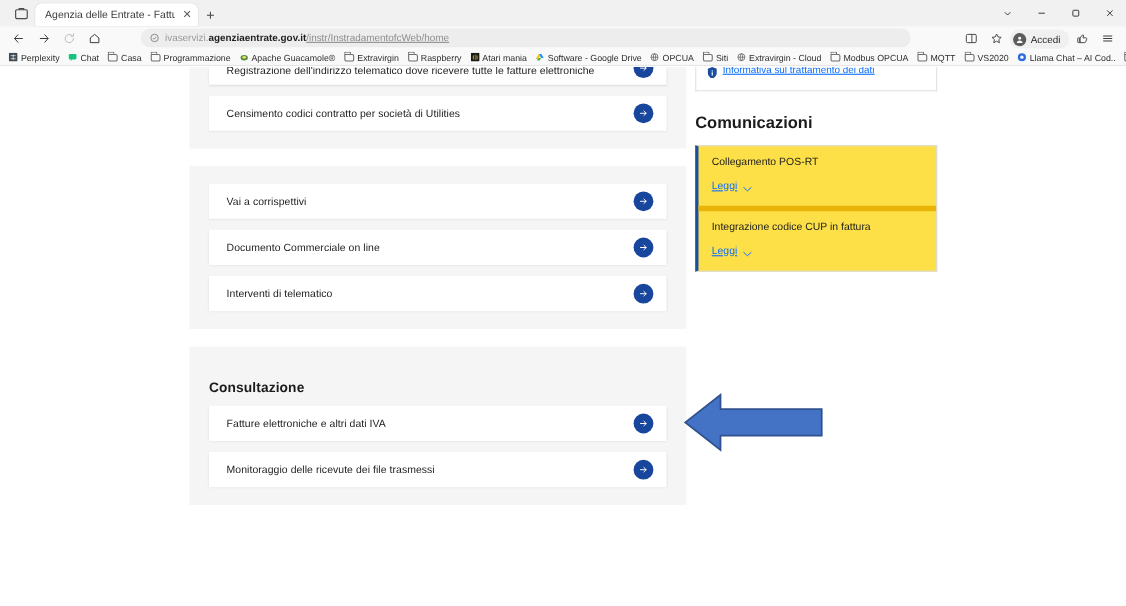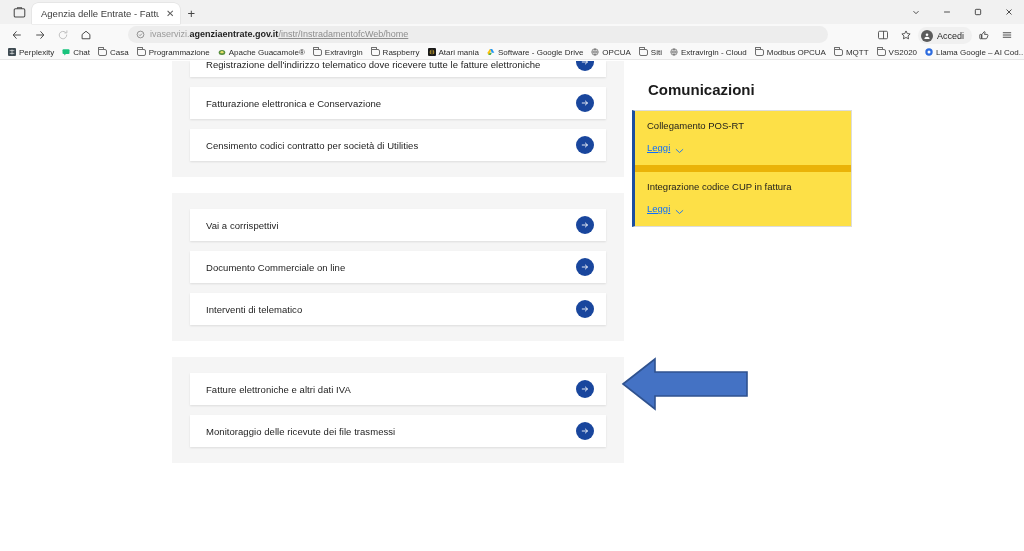--- a/index.html
+++ b/index.html
@@ -149,28 +149,28 @@
     background: #ffffff; border: 1px solid #e2e2e2; border-top: 0;
     height: 22px; display: flex; align-items: flex-start; gap: 5px;
     padding: 0 10px;
   }
   .privacy-ico { width: 9px; height: 11px; flex: none; margin-top: -3px; }
   .privacy-link {
     font-size: 9px; color: #0d6efd; text-decoration: underline; margin-top: -3px;
   }
   .rightcol h2 {
     font-size: 15px; font-weight: 700; color: #1b1b1b;
-    margin: 20px 0 12px 16px;
+    margin: 20px 0 12px 0;
   }
   .comm-list {
     border: 1px solid #dcdcdc; border-left: 3px solid #1b4ea0;
     background: #fde047;
   }
   .comm-item { padding: 9px 12px 10px 12px; }
-  .comm-item + .comm-item { border-top: 7px solid #eab308; }
+  .comm-item + .comm-item { border-top: 5px solid #eab308; }
   .comm-title { font-size: 9.5px; color: #1c1c1c; margin-bottom: 6px; }
   .comm-read {
     display: inline-flex; align-items: center; gap: 5px;
     font-size: 9.5px; color: #0d6efd;
   }
   .comm-read span.t { text-decoration: underline; }
   .chev { width: 9px; height: 6px; display: block; }
 
   
   .annot-arrow {
@@ -372,50 +372,41 @@
       </div>
       <div class="bm">
         <span class="bm-folder"></span>
         <span>VS2020</span>
       </div>
       <div class="bm">
         <span class="bm-ico"><svg viewBox="0 0 16 16">
             <circle cx="8" cy="8" r="7.4" fill="#2d6cdf"></circle>
             <circle cx="8" cy="8" r="3" fill="#ffffff"></circle>
           </svg></span>
-        <span>Llama Google – AI Cod..</span>
+        <span>Llama Chat – AI Cod..</span>
       </div>
       <div class="bm">
         <span class="bm-folder"></span>
       </div>
     </div>
 
   <div class="page">
 
     <div class="content" id="sections-root">
         <div class="section" style="padding-top: 0px;">
           <div class="card clip-top">
             <span class="card-label">Registrazione dell'indirizzo telematico dove ricevere tutte le fatture elettroniche</span>
             <span class="go-btn">
               <svg viewBox="0 0 16 16" fill="none" stroke="#ffffff" stroke-width="1.4" stroke-linecap="round" stroke-linejoin="round">
                 <path d="M3.6 8h8.2"></path>
                 <path d="M8.6 4.8L11.9 8l-3.3 3.2"></path>
               </svg>
             </span>
           </div>
           <div class="card">
-            <span class="card-label">Fatturazione elettronica e Conservazione</span>
-            <span class="go-btn">
-              <svg viewBox="0 0 16 16" fill="none" stroke="#ffffff" stroke-width="1.4" stroke-linecap="round" stroke-linejoin="round">
-                <path d="M3.6 8h8.2"></path>
-                <path d="M8.6 4.8L11.9 8l-3.3 3.2"></path>
-              </svg>
-            </span>
-          </div>
-          <div class="card">
             <span class="card-label">Censimento codici contratto per società di Utilities</span>
             <span class="go-btn">
               <svg viewBox="0 0 16 16" fill="none" stroke="#ffffff" stroke-width="1.4" stroke-linecap="round" stroke-linejoin="round">
                 <path d="M3.6 8h8.2"></path>
                 <path d="M8.6 4.8L11.9 8l-3.3 3.2"></path>
               </svg>
             </span>
           </div>
         </div>
         <div class="section section-top-pad">
@@ -441,20 +432,23 @@
             <span class="card-label">Interventi di telematico</span>
             <span class="go-btn">
               <svg viewBox="0 0 16 16" fill="none" stroke="#ffffff" stroke-width="1.4" stroke-linecap="round" stroke-linejoin="round">
                 <path d="M3.6 8h8.2"></path>
                 <path d="M8.6 4.8L11.9 8l-3.3 3.2"></path>
               </svg>
             </span>
           </div>
         </div>
         <div class="section section-top-pad">
+          <h2>
+            <span>Consultazione</span>
+          </h2>
           <div class="card">
             <span class="card-label">Fatture elettroniche e altri dati IVA</span>
             <span class="go-btn">
               <svg viewBox="0 0 16 16" fill="none" stroke="#ffffff" stroke-width="1.4" stroke-linecap="round" stroke-linejoin="round">
                 <path d="M3.6 8h8.2"></path>
                 <path d="M8.6 4.8L11.9 8l-3.3 3.2"></path>
               </svg>
             </span>
           </div>
           <div class="card">
@@ -463,20 +457,30 @@
               <svg viewBox="0 0 16 16" fill="none" stroke="#ffffff" stroke-width="1.4" stroke-linecap="round" stroke-linejoin="round">
                 <path d="M3.6 8h8.2"></path>
                 <path d="M8.6 4.8L11.9 8l-3.3 3.2"></path>
               </svg>
             </span>
           </div>
         </div>
       </div>
 
     <div class="rightcol">
+      <div class="privacy-box">
+        <span class="privacy-ico">
+          <svg viewBox="0 0 12 14" fill="#1b4ea0">
+              <path d="M6 0L11.4 2v5.2C11.4 10.4 9 13 6 14c-3-1-5.4-3.6-5.4-6.8V2z"></path>
+              <rect x="5.3" y="4" width="1.4" height="1.4" fill="#fff"></rect>
+              <rect x="5.3" y="6.2" width="1.4" height="4" fill="#fff"></rect>
+            </svg>
+        </span>
+        <a class="privacy-link">Informativa sul trattamento dei dati</a>
+      </div>
 
       <h2>Comunicazioni</h2>
 
       <div class="comm-list" id="comm-root">
           <div class="comm-item"><div class="comm-title">Collegamento POS-RT</div><a class="comm-read">
               <span class="t">Leggi</span>
               <span class="chev"><svg viewBox="0 0 12 8" fill="none" stroke="#0d6efd" stroke-width="1.2" stroke-linecap="round">
                   <path d="M1.6 2l4.4 4 4.4-4"></path>
                 </svg></span>
             </a></div>

